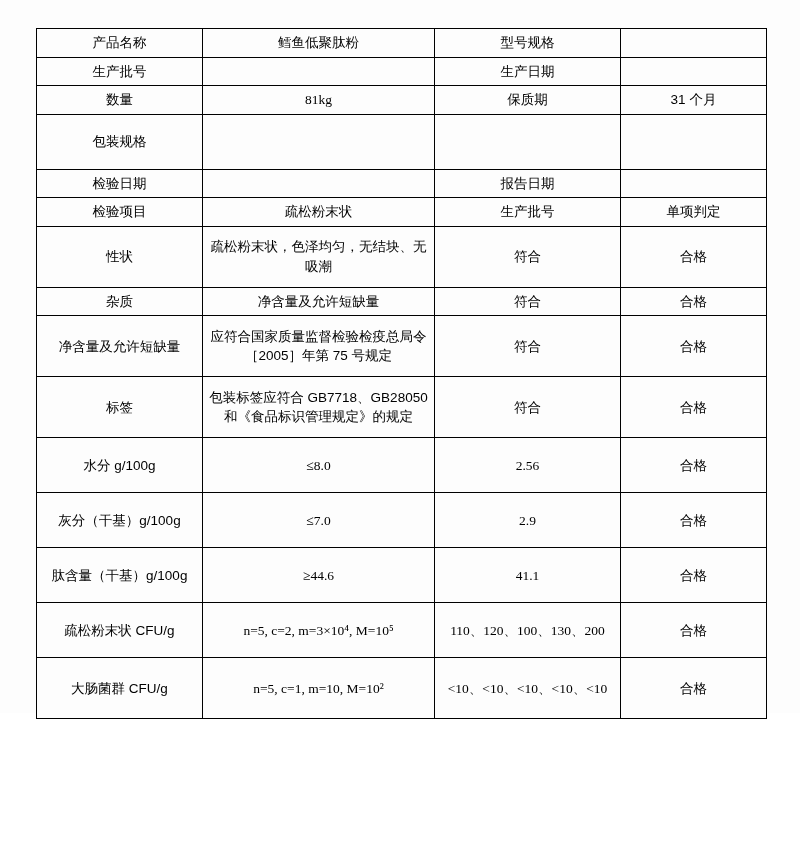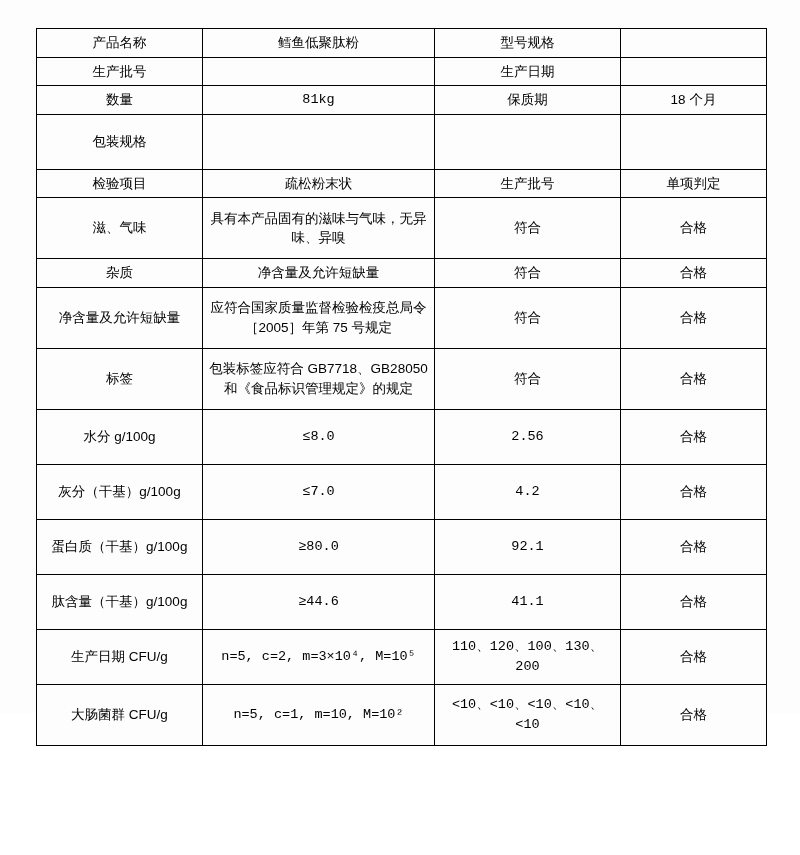--- a/index.html
+++ b/index.html
@@ -37,21 +37,21 @@
     padding: 4px 5px;
     background: #fdfdfd;
   }
   .c1 { width: 166px; }
   .c2 { width: 232px; }
   .c3 { width: 186px; }
   .c4 { width: 146px; }
   .r-label { }
   .r-value { }
   .mono-ish {
-    font-family: Liberation Mono, monospace;
+    font-family: Liberation Serif, serif;
     font-size: 13.5px;
   }
   .multiline {
     font-size: 13px;
     line-height: 1.5;
   }
   .tall { height: 46px; }
   .taller { height: 52px; }
 </style>
 </head>
@@ -75,38 +75,44 @@
       <tr>
         <td class="r-label">生产批号</td>
         <td class="r-value"></td>
         <td class="r-label">生产日期</td>
         <td class="r-value"></td>
       </tr>
       <tr>
         <td class="r-label">数量</td>
         <td class="r-value mono-ish">81kg</td>
         <td class="r-label">保质期</td>
-        <td class="r-value">18 个月</td>
+        <td class="r-value">31 个月</td>
       </tr>
       <tr>
         <td class="r-label tall">包装规格</td>
         <td class="r-value"></td>
         <td class="r-label"></td>
+        <td class="r-value"></td>
+      </tr>
+      <tr>
+        <td class="r-label">检验日期</td>
+        <td class="r-value"></td>
+        <td class="r-label">报告日期</td>
         <td class="r-value"></td>
       </tr>
       <tr>
         <td>检验项目</td>
         <td>疏松粉末状</td>
         <td>生产批号</td>
         <td>单项判定</td>
       </tr>
 
       <tr>
-        <td>滋、气味</td>
-        <td class="multiline taller">具有本产品固有的滋味与气味，无异味、异嗅</td>
+        <td>性状</td>
+        <td class="multiline taller">疏松粉末状，色泽均匀，无结块、无吸潮</td>
         <td>符合</td>
         <td>合格</td>
       </tr>
       <tr>
         <td>杂质</td>
         <td>净含量及允许短缺量</td>
         <td>符合</td>
         <td>合格</td>
       </tr>
       <tr>
@@ -123,37 +129,31 @@
       </tr>
       <tr>
         <td class="tall">水分 g/100g</td>
         <td class="mono-ish">≤8.0</td>
         <td class="mono-ish">2.56</td>
         <td>合格</td>
       </tr>
       <tr>
         <td class="tall">灰分（干基）g/100g</td>
         <td class="mono-ish">≤7.0</td>
-        <td class="mono-ish">4.2</td>
-        <td>合格</td>
-      </tr>
-      <tr>
-        <td class="tall">蛋白质（干基）g/100g</td>
-        <td class="mono-ish">≥80.0</td>
-        <td class="mono-ish">92.1</td>
+        <td class="mono-ish">2.9</td>
         <td>合格</td>
       </tr>
       <tr>
         <td class="tall">肽含量（干基）g/100g</td>
         <td class="mono-ish">≥44.6</td>
         <td class="mono-ish">41.1</td>
         <td>合格</td>
       </tr>
       <tr>
-        <td class="tall">生产日期 CFU/g</td>
+        <td class="tall">疏松粉末状 CFU/g</td>
         <td class="mono-ish">n=5, c=2, m=3×10⁴, M=10⁵</td>
         <td class="mono-ish">110、120、100、130、200</td>
         <td>合格</td>
       </tr>
       <tr>
         <td class="taller">大肠菌群 CFU/g</td>
         <td class="mono-ish">n=5, c=1, m=10, M=10²</td>
         <td class="mono-ish multiline">&lt;10、&lt;10、&lt;10、&lt;10、&lt;10</td>
         <td>合格</td>
       </tr>

